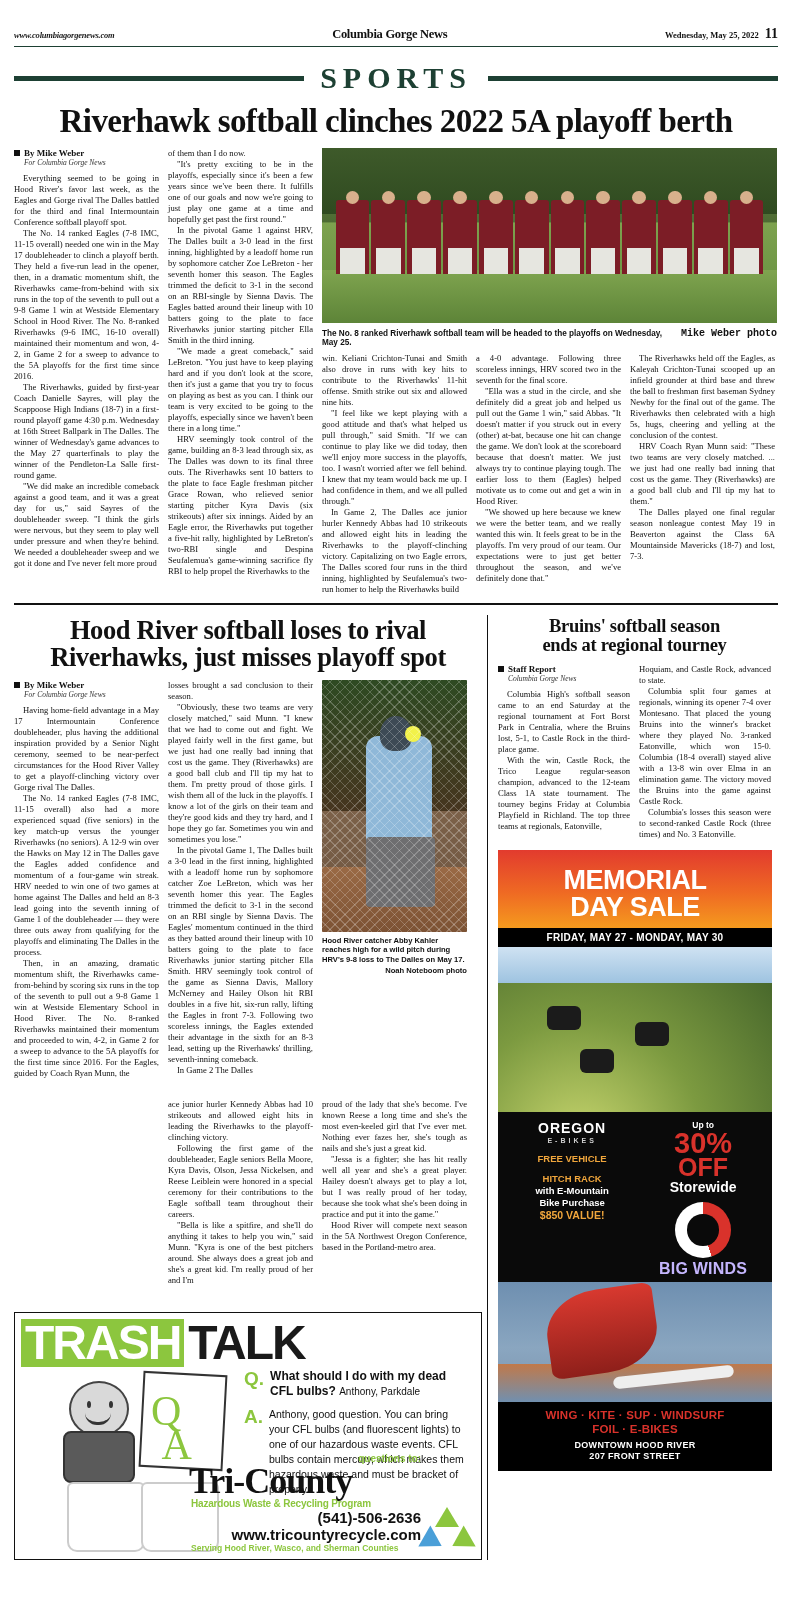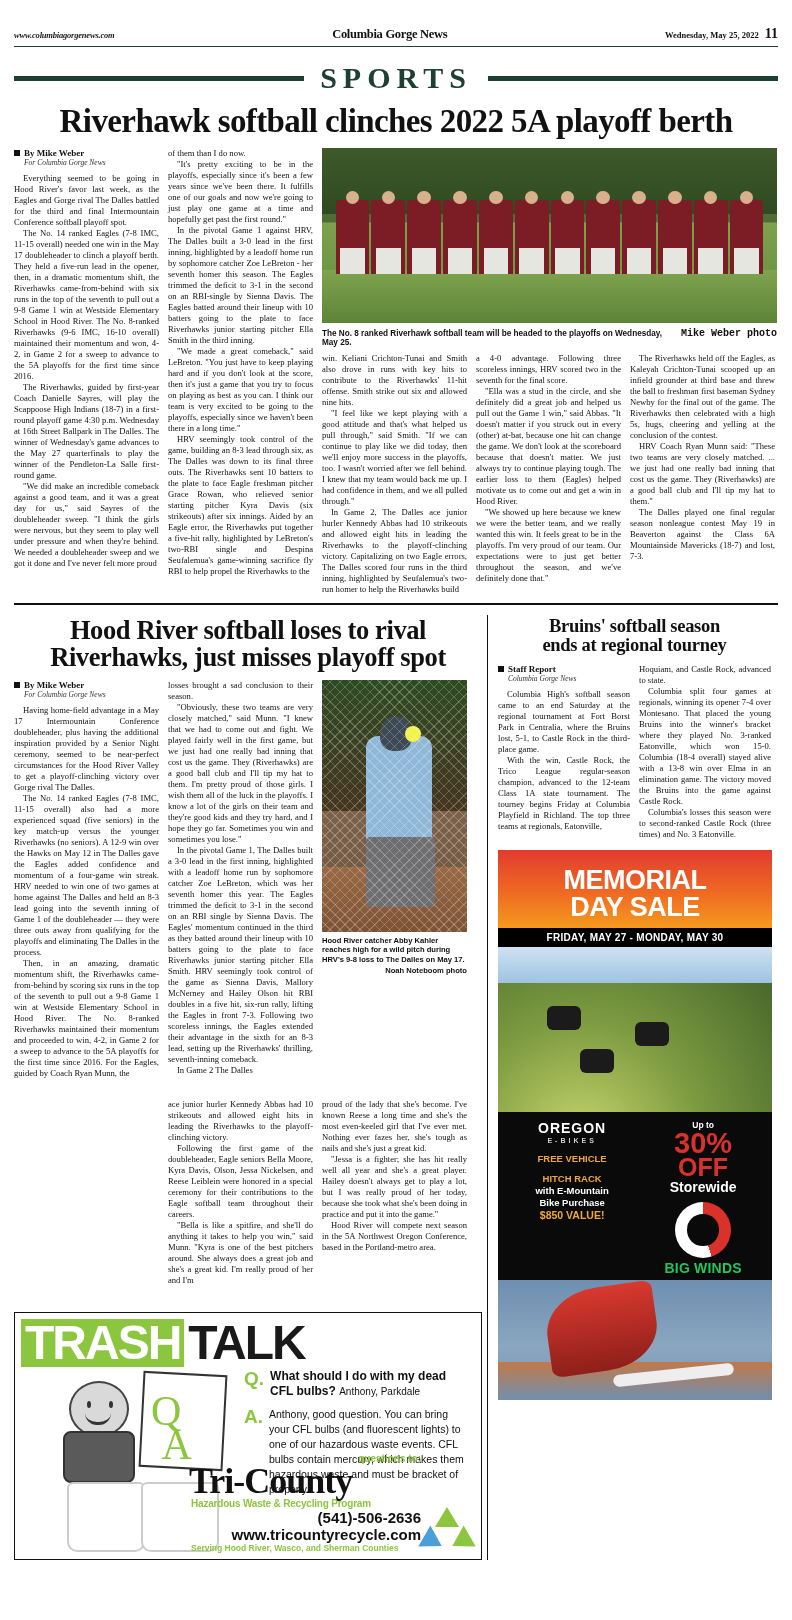--- a/index.html
+++ b/index.html
@@ -171,22 +171,22 @@
            color:#d9322b; line-height:0.92; }
   .ad-off-big { font-family:"Liberation Sans", sans-serif; font-weight:bold; font-size:25px;
                 color:#d9322b; line-height:0.92; }
   .ad-store { font-family:"Liberation Sans", sans-serif; font-weight:bold; font-size:14px;
               color:#fff; line-height:1.2; }
   .bw-mark { width: 56px; height: 56px; margin: 6px auto 2px; position:relative; }
   .bw-mark .c1 { position:absolute; inset:0; border-radius:50%;
                  background: conic-gradient(#d9322b 0 45%, #fff 45% 100%); }
   .bw-mark .c2 { position:absolute; left:22%; top:22%; width:56%; height:56%;
                  border-radius:50%; background:#0a0a0a; }
-  .bw-name { font-family:"Liberation Sans", sans-serif; font-weight:bold; font-size:14px;
-             color:#22c55e; letter-spacing:0.2px; }
+  .bw-name { font-family:"Liberation Sans", sans-serif; font-weight:bold; font-size:16px;
+             color:#c4b5fd; letter-spacing:0.2px; }
   .ad-kite { height: 120px; position:relative; overflow:hidden;
              background: linear-gradient(#6e8fb0 0%, #8aa6c0 55%, #7b93ad 100%); }
   .ad-kite .sail { position:absolute; left:18%; top:6%; width:40%; height:70%;
                    background: linear-gradient(#d8392f, #8e1f1a); border-radius: 50% 10% 50% 10%;
                    transform: rotate(-8deg); }
   .ad-kite .board { position:absolute; left:42%; bottom:16%; width:44%; height:10%;
                     background:#eee; border-radius:6px; transform: rotate(-6deg); }
   .ad-kite .water { position:absolute; bottom:0; left:0; right:0; height:32%;
                     background: linear-gradient(#cf6f2e, #6e8fb0); opacity:.8; }
   .ad-foot { background:#000; text-align:center; padding:6px 0 8px; }
@@ -529,17 +529,23 @@
                 <span class="c2"></span>
             </div>
             <div class="bw-name">BIG WINDS</div>
           </div>
         </div>
         <div class="ad-kite">
           <div class="water"></div>
           <div class="sail"></div>
           <div class="board"></div>
         </div>
+        <div class="ad-foot">
+          <div class="f1">WING · KITE · SUP · WINDSURF</div>
+          <div class="f1">FOIL · E-BIKES</div>
+          <div class="f2">DOWNTOWN HOOD RIVER</div>
+          <div class="f2" style="margin-top:0">207 FRONT STREET</div>
+        </div>
       </div>
     </div>
   </div>
 
 </div>
 
 </body></html>

